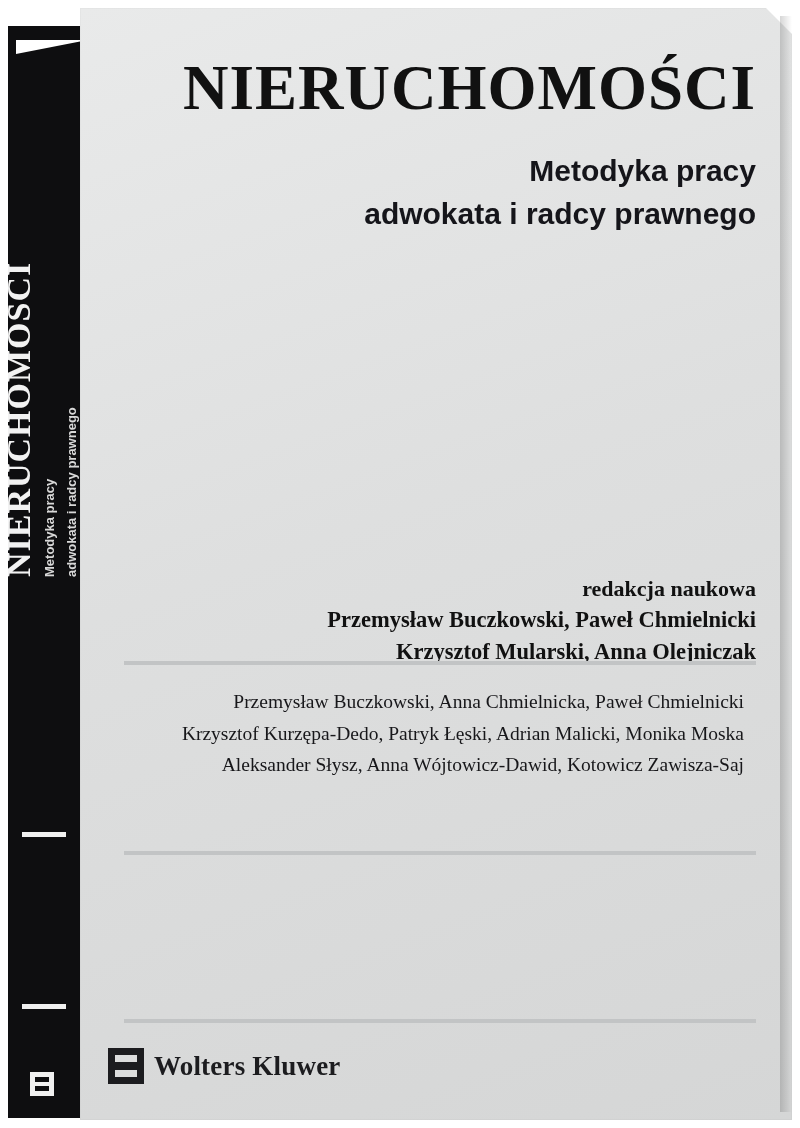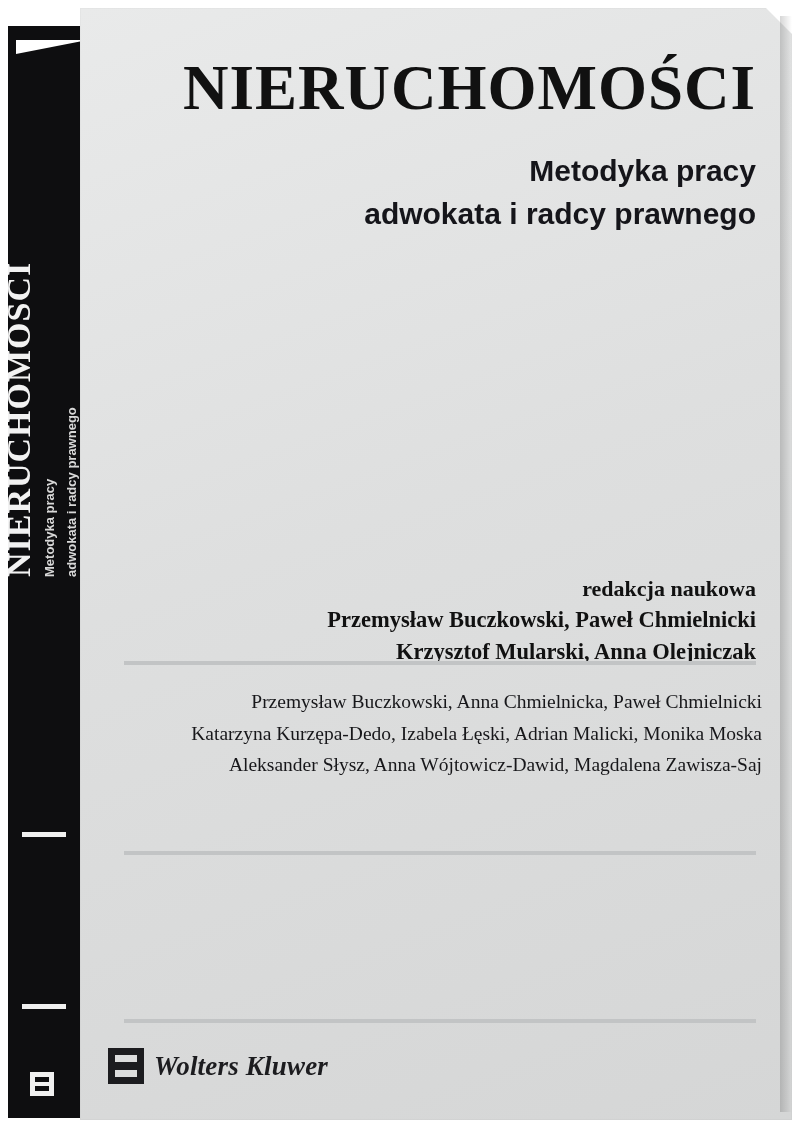--- a/index.html
+++ b/index.html
@@ -183,21 +183,21 @@
     height: 4px;
     background: #c2c4c5;
   }
   .rule.r1 { left: 44px; right: 36px; top: 653px; }
   .rule.r2 { left: 44px; right: 36px; top: 843px; }
   .rule.r3 { left: 44px; right: 36px; top: 1011px; }
 
   .contributors {
     position: absolute;
     left: 36px;
-    right: 30px;
+    right: 48px;
     top: 678px;
     text-align: right;
     font-family: "Liberation Serif", serif;
     font-size: 19.5px;
     color: #17171a;
     line-height: 1.62;
   }
   .contributors div { white-space: nowrap; }
 
   .publisher {
@@ -231,21 +231,20 @@
     width: 22px;
     height: 8px;
     background: #1c1c1f;
   }
   .wk-name {
     font-family: "Liberation Serif", serif;
     font-weight: bold;
     font-size: 27px;
     color: #1c1c1f;
     letter-spacing: 0.2px;
-    font-style: italic;
   }
 
   .page-shadow {
     position: absolute;
     left: 780px;
     top: 16px;
     width: 12px;
     height: 1096px;
     background: linear-gradient(to right, rgba(0,0,0,0.16), rgba(0,0,0,0));
     pointer-events: none;
@@ -283,22 +282,22 @@
     <div class="editors">
       <div class="lead">redakcja naukowa</div>
       <div class="names">Przemysław Buczkowski, Paweł Chmielnicki</div>
       <div class="names">Krzysztof Mularski, Anna Olejniczak</div>
     </div>
 
     <div class="rule r1"></div>
 
     <div class="contributors">
       <div>Przemysław Buczkowski, Anna Chmielnicka, Paweł Chmielnicki</div>
-      <div>Katarzyna Kurzępa-Dedo, Izabela Łęski, Adrian Malicki, Monika Moska</div>
-      <div>Aleksander Słysz, Anna Wójtowicz-Dawid, Magdalena Zawisza-Saj</div>
+      <div>Krzysztof Kurzępa-Dedo, Patryk Łęski, Adrian Malicki, Monika Moska</div>
+      <div>Aleksander Słysz, Anna Wójtowicz-Dawid, Kotowicz Zawisza-Saj</div>
     </div>
 
     <div class="rule r2"></div>
     <div class="rule r3"></div>
 
     <div class="publisher">
       <div class="wk-mark"></div>
       <div class="wk-name">Wolters Kluwer</div>
     </div>
   </div>

